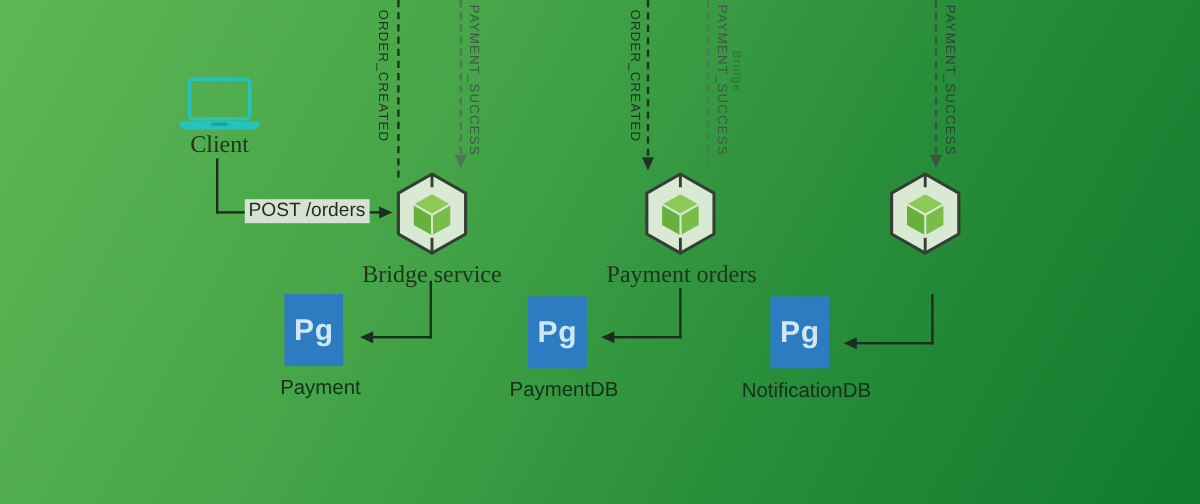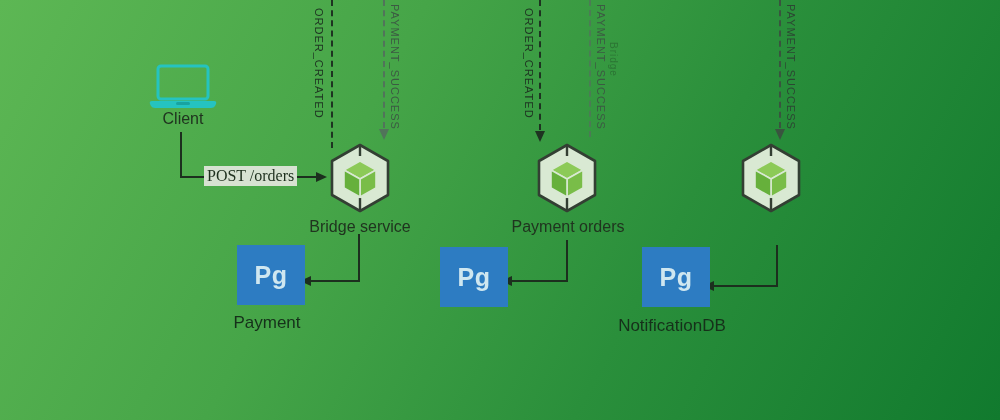--- a/index.html
+++ b/index.html
@@ -23,29 +23,29 @@
   
   .arr-down{position:absolute;width:0;height:0;border-left:5px solid transparent;border-right:5px solid transparent;border-top:11px solid #1e3321;}
   .arr-down.muted{border-top-color:#51745a;}
   .arr-down.medium{border-top-color:#39543f;}
   .arr-right{position:absolute;width:0;height:0;border-top:5px solid transparent;border-bottom:5px solid transparent;border-left:11px solid #1c2f1e;}
   .arr-left{position:absolute;width:0;height:0;border-top:5px solid transparent;border-bottom:5px solid transparent;border-right:11px solid #1c2f1e;}
   
   .hline{position:absolute;height:2px;background:#1c2f1e;}
   .vline{position:absolute;width:2px;background:#1c2f1e;}
   
-  .node-label{position:absolute;transform:translateX(-50%);font-size:16px;color:#20341f;white-space:nowrap;}
+  .node-label{position:absolute;transform:translateX(-50%);font-size:20px;color:#20341f;white-space:nowrap;font-family:Liberation Serif, serif;}
   .db-label{position:absolute;transform:translateX(-50%);font-size:17px;color:#16301a;white-space:nowrap;}
   .req-label{
     position:absolute;background:#d7e2d2;color:#1d2f1d;font-size:16px;
-    line-height:20px;padding:0 3px;white-space:nowrap;font-family:Liberation Serif, serif;
+    line-height:20px;padding:0 3px;white-space:nowrap;
   }
   
   .pg-box{
-    position:absolute;width:68px;height:60px;background:#2d7cc2;
+    position:absolute;width:49px;height:60px;background:#2d7cc2;
     display:flex;align-items:center;justify-content:center;
     color:#cfe7f0;font-size:25px;font-weight:600;letter-spacing:0.5px;
   }
   .cube{position:absolute;width:64px;height:70px;}
   .laptop{position:absolute;width:68px;height:46px;}
   .hidden-defs{position:absolute;width:0;height:0;overflow:hidden;}
 </style>
 </head>
 <body>
 
@@ -125,19 +125,20 @@
   <div class="arr-left" style="left:703px;top:281px;"></div>
 
   <div class="pg-box" style="left:237px;top:245px;">
     <span>Pg</span>
   </div>
   <div class="db-label" style="left:267px;top:313px;">Payment</div>
 
   <div class="pg-box" style="left:440px;top:247px;">
     <span>Pg</span>
   </div>
+  <div class="db-label" style="left:470px;top:315px;">PaymentDB</div>
 
   <div class="pg-box" style="left:642px;top:247px;">
     <span>Pg</span>
   </div>
   <div class="db-label" style="left:672px;top:316px;">NotificationDB</div>
 
 </div>
 
 </body></html>

